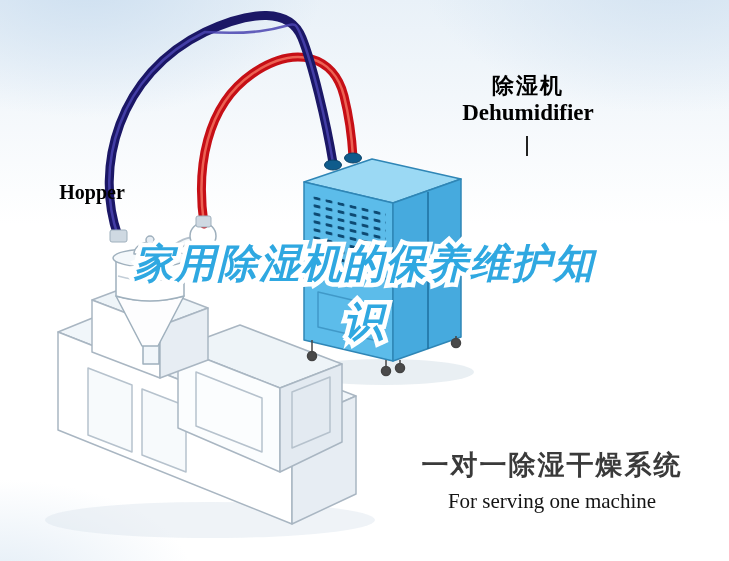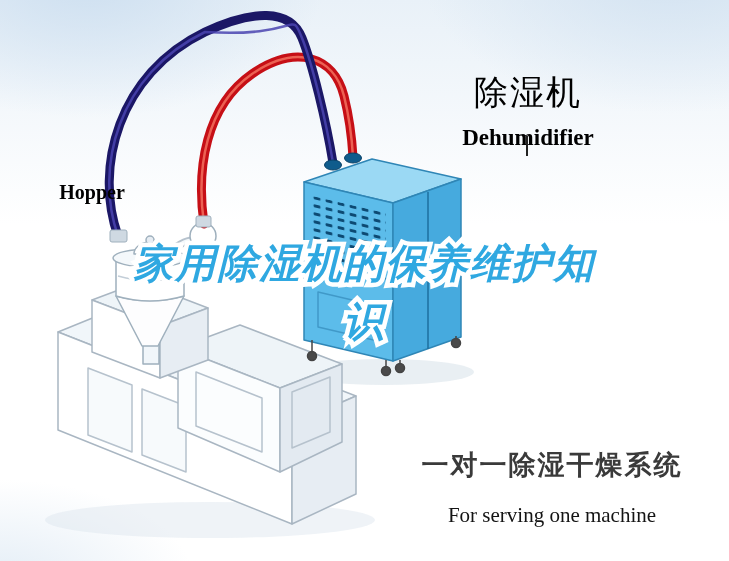--- a/index.html
+++ b/index.html
@@ -9,22 +9,22 @@
     background:
       radial-gradient(ellipse 340px 200px at 12% -4%, #cddff0 0%, rgba(255,255,255,0) 70%),
       radial-gradient(ellipse 360px 210px at 92% -6%, #d2e2f1 0%, rgba(255,255,255,0) 70%),
       radial-gradient(ellipse 300px 160px at 0% 104%, #e3edf6 0%, rgba(255,255,255,0) 65%),
       linear-gradient(180deg,#e9f1f8 0%,#ffffff 40%,#ffffff 100%);
   }
   .illus{position:absolute;left:0;top:0;width:729px;height:561px;}
 
   
   .dh-label{position:absolute;left:440px;top:74px;width:176px;text-align:center;color:#000;}
-  .dh-cn{font-size:34px;font-weight:normal;letter-spacing:2px;line-height:1.1;}
-  .dh-en{font-family:"Liberation Serif",serif;font-weight:bold;font-size:23px;line-height:1.15;margin-top:14px;}
+  .dh-cn{font-size:22px;font-weight:bold;letter-spacing:2px;line-height:1.1;}
+  .dh-en{font-family:"Liberation Serif",serif;font-weight:bold;font-size:23px;line-height:1.15;margin-top:2px;}
   .dh-pointer{position:absolute;left:526px;top:136px;width:2px;height:20px;background:#222;}
 
   
   .hp-label{position:absolute;left:40px;top:170px;width:104px;text-align:center;color:#000;}
   .hp-cn{font-size:26px;font-weight:bold;letter-spacing:2px;line-height:1.1;}
   .hp-en{font-family:"Liberation Serif",serif;font-weight:bold;font-size:20px;line-height:1.2;margin-top:10px;}
 
   
   .title{
     position:absolute;left:0;right:0;top:234px;text-align:center;z-index:6;
@@ -35,21 +35,21 @@
   .t-stroke{
     position:absolute;left:0;right:0;top:0;color:#ffffff;
     -webkit-text-stroke:9px #ffffff;
     text-shadow:0 0 4px #fff,3px 3px 0 #fff,-3px 3px 0 #fff,3px -3px 0 #fff,-3px -3px 0 #fff;
   }
   .t-fill{position:relative;}
 
   
   .caption{position:absolute;left:406px;top:447px;width:292px;text-align:center;z-index:5;}
   .cap-cn{font-size:27px;font-weight:bold;letter-spacing:2px;color:#3a3a3a;}
-  .cap-en{font-family:"Liberation Serif",serif;font-size:21px;color:#141414;margin-top:20px;}
+  .cap-en{font-family:"Liberation Serif",serif;font-size:21px;color:#141414;margin-top:6px;}
 </style>
 </head>
 <body>
 
 <div class="stage">
 
   <svg class="illus" viewBox="0 0 729 561" aria-hidden="true">
     <defs>
       <pattern id="vents" width="12" height="8" patternUnits="userSpaceOnUse" patternTransform="skewY(13.3)">
         <rect x="1.5" y="2" width="7" height="3" rx="1.3" fill="#0d4a73"></rect>

